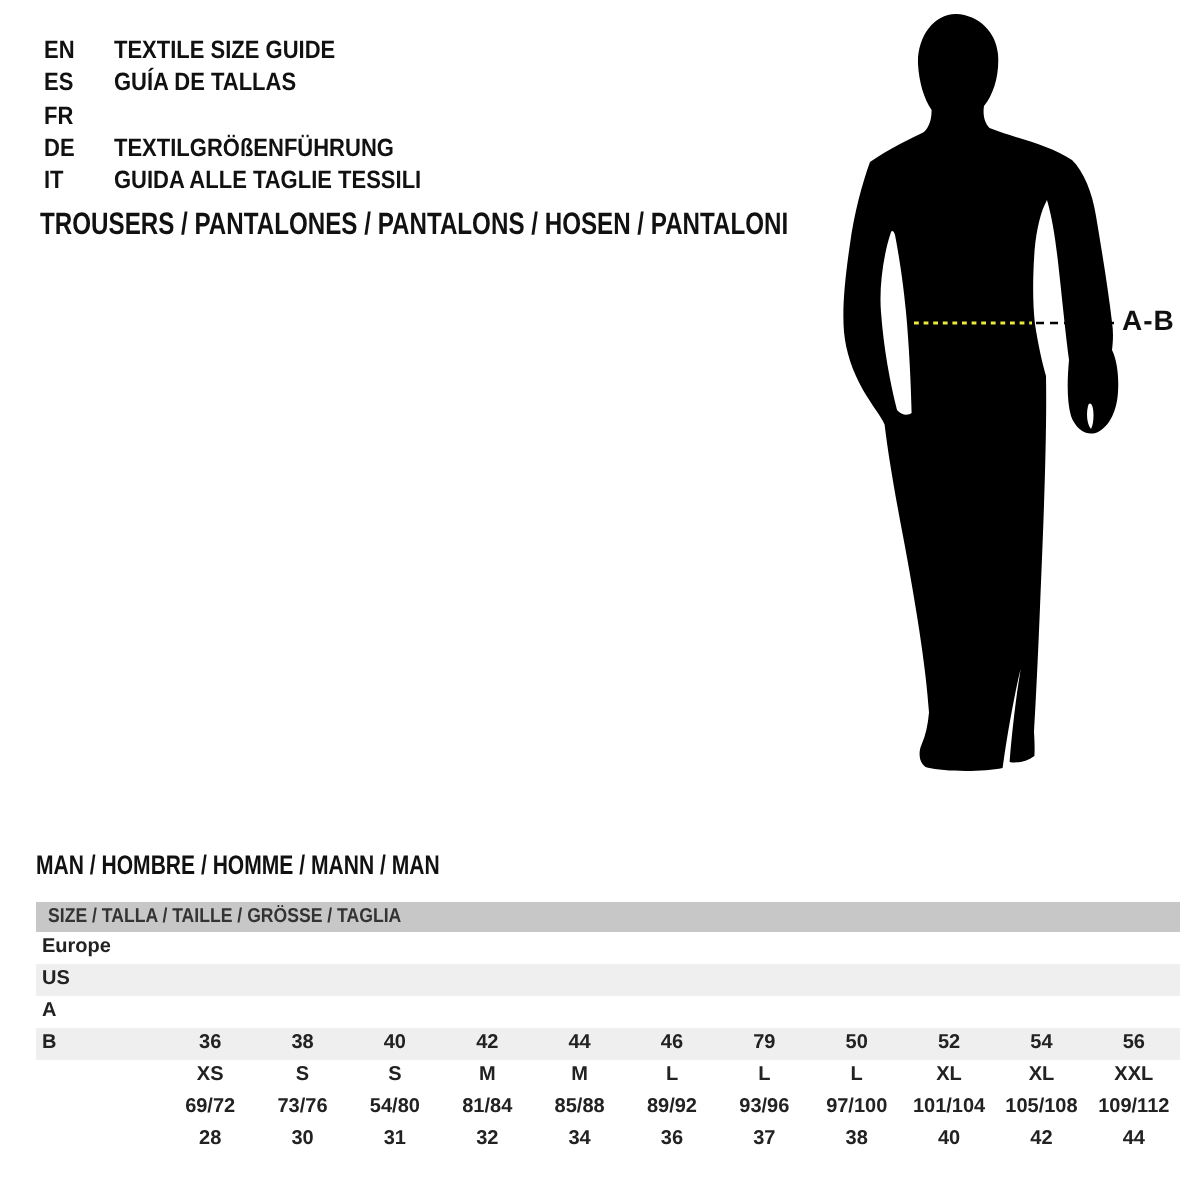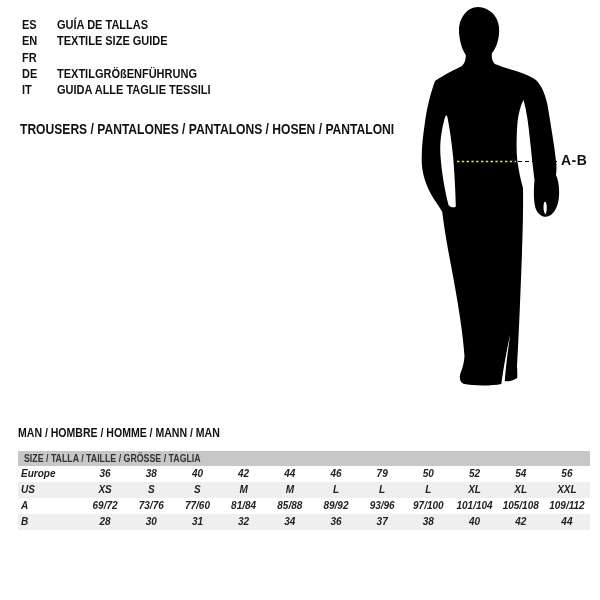--- a/index.html
+++ b/index.html
@@ -10,51 +10,51 @@
   .cond{display:inline-block;transform-origin:0 50%;white-space:nowrap;}
   .sx88{transform:scaleX(.88);} .sx78{transform:scaleX(.78);} .sx75{transform:scaleX(.75);}
 
   
   .lang-list{position:absolute;left:22px;top:17px;}
   .lang-row{display:flex;height:16.3px;line-height:16.3px;font-size:12.5px;}
   .lang-code{width:35px;flex:0 0 35px;}
   .lang-label{flex:1;}
 
   
-  .category-heading{position:absolute;left:20px;top:105px;font-size:15.5px;line-height:16px;margin-top:16px;}
+  .category-heading{position:absolute;left:20px;top:105px;font-size:15.5px;line-height:16px;}
   .section-heading{position:absolute;left:18px;top:426px;font-size:13.5px;line-height:14px;}
 
   
   .figure-wrap{position:absolute;left:400px;top:4px;width:200px;height:390px;}
   .ab-label{position:absolute;left:561px;top:154px;font-size:14px;letter-spacing:.5px;line-height:13px;}
 
   
   .size-table{position:absolute;left:18px;top:451px;width:572px;font-size:10px;}
   .size-table-header{height:15px;line-height:15px;padding-left:6px;color:#333;}
-  .trow{display:grid;grid-template-columns:64px repeat(11,1fr);height:16px;line-height:16px;color:#222;font-style:italic;}
+  .trow{display:grid;grid-template-columns:64px repeat(11,1fr);height:16px;line-height:16px;color:#222;}
   .row-label{text-align:left;padding-left:3px;}
-  .cell{text-align:center;}
+  .cell{text-align:center;margin-top:48px;}
 
   
   .footnotes{position:absolute;left:20px;top:553px;}
   .footnote{height:15.6px;line-height:15.6px;font-size:12.5px;}
 </style>
 </head>
 <body>
 
 <div class="canvas">
 
   <div class="lang-list">
       <div class="lang-row">
+    <span class="lang-code"><span class="cond sx88">EN</span></span>
+    <span class="lang-label"><span class="cond sx88">TEXTILE SIZE GUIDE</span></span>
+  </div>
+      <div class="lang-row">
     <span class="lang-code"><span class="cond sx88">ES</span></span>
     <span class="lang-label"><span class="cond sx88">GUÍA DE TALLAS</span></span>
-  </div>
-      <div class="lang-row">
-    <span class="lang-code"><span class="cond sx88">EN</span></span>
-    <span class="lang-label"><span class="cond sx88">TEXTILE SIZE GUIDE</span></span>
   </div>
       <div class="lang-row">
     <span class="lang-code"><span class="cond sx88">FR</span></span>
   </div>
       <div class="lang-row">
     <span class="lang-code"><span class="cond sx88">DE</span></span>
     <span class="lang-label"><span class="cond sx88">TEXTILGRÖßENFÜHRUNG</span></span>
   </div>
       <div class="lang-row">
     <span class="lang-code"><span class="cond sx88">IT</span></span>
@@ -160,21 +160,21 @@
           <span class="cell">L</span>
           <span class="cell">L</span>
           <span class="cell">XL</span>
           <span class="cell">XL</span>
           <span class="cell">XXL</span>
         </div>
         <div class="trow">
     <span class="row-label">A</span>
   <span class="cell">69/72</span>
           <span class="cell">73/76</span>
-          <span class="cell">77/60</span>
+          <span class="cell">54/80</span>
           <span class="cell">81/84</span>
           <span class="cell">85/88</span>
           <span class="cell">89/92</span>
           <span class="cell">93/96</span>
           <span class="cell">97/100</span>
           <span class="cell">101/104</span>
           <span class="cell">105/108</span>
           <span class="cell">109/112</span>
         </div>
         <div class="trow" style="background: rgb(239, 239, 239);">

